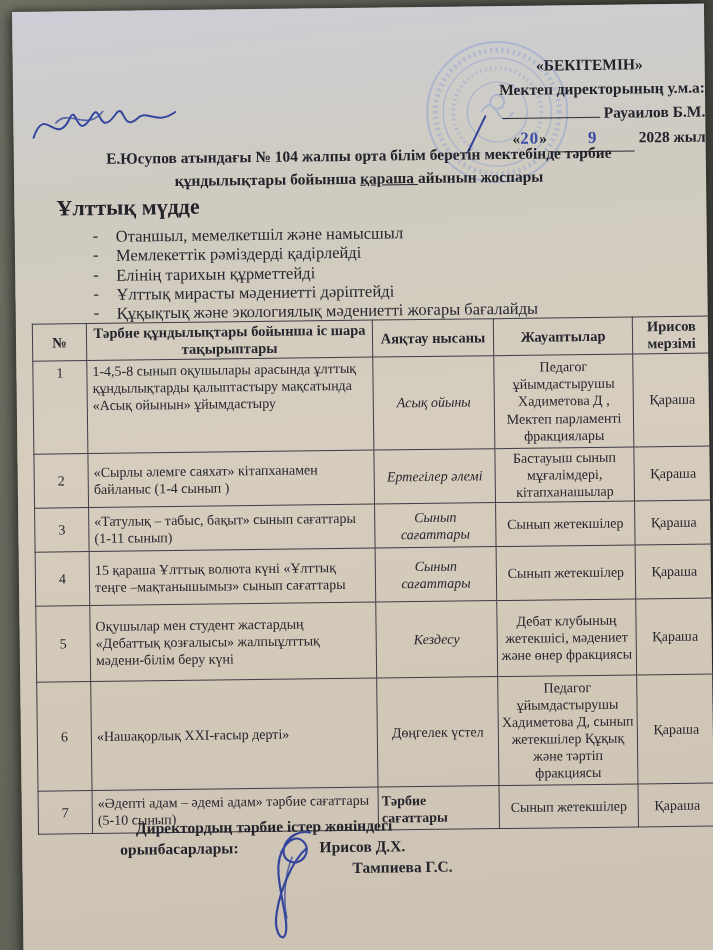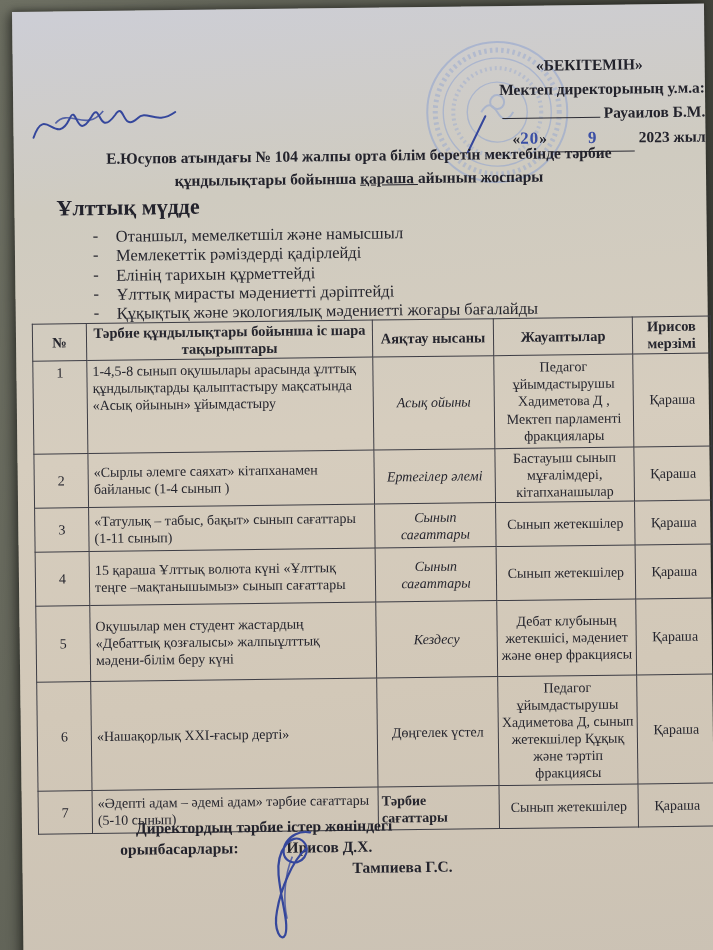--- a/index.html
+++ b/index.html
@@ -57,21 +57,21 @@
   .c-form{text-align:center;}
   .c-resp{text-align:center;line-height:1.25;}
   .c-term{text-align:center;}
   .form-italic{font-style:italic;}
   .form-bold{font-weight:bold;text-align:left;vertical-align:top;padding-top:2px !important;}
   .va-top .c-num,.va-top .c-topic{vertical-align:top;padding-top:3px;}
   
   .footer{position:absolute;top:808px;left:98px;font-weight:bold;font-size:15.5px;
     line-height:1.35;color:#23232c;width:420px;}
   .footer .f1{margin-left:16px;}
-  .footer .fname1{display:inline-block;margin-left:48px;}
+  .footer .fname1{display:inline-block;margin-left:81px;}
   .footer .f3{margin-left:232px;}
   .sig2{position:absolute;left:128px;top:10px;width:95px;height:115px;}
 </style>
 </head>
 <body>
 
 <div class="paper">
 
   <svg class="stamp" viewBox="0 0 152 152">
     <g fill="none" stroke="#8fa3d0">
@@ -95,21 +95,21 @@
       </svg>
       <span class="blank"></span>
       <span>Рауаилов Б.М.</span>
     </div>
     <div class="a4">
       <svg class="sig-slash" viewBox="0 0 30 40">
         <path d="M24,2 L6,38" fill="none" stroke="#35479c" stroke-width="2" stroke-linecap="round"></path>
       </svg>
       <span>«</span><span class="hand">20</span><span>»</span>
       <span class="slot"><span class="hand">9</span></span>
-      <span>2023 жыл</span>
+      <span>2028 жыл</span>
     </div>
   </div>
 
   <div class="title">
     <div>Е.Юсупов  атындағы № 104 жалпы орта білім беретін мектебінде тәрбие</div>
     <div><span>құндылықтары бойынша </span><span class="ul-word">қараша </span><span>айынын жоспары</span></div>
   </div>
 
   <div class="section-heading">Ұлттық мүдде</div>
   <ul class="bullets" id="bullets">

